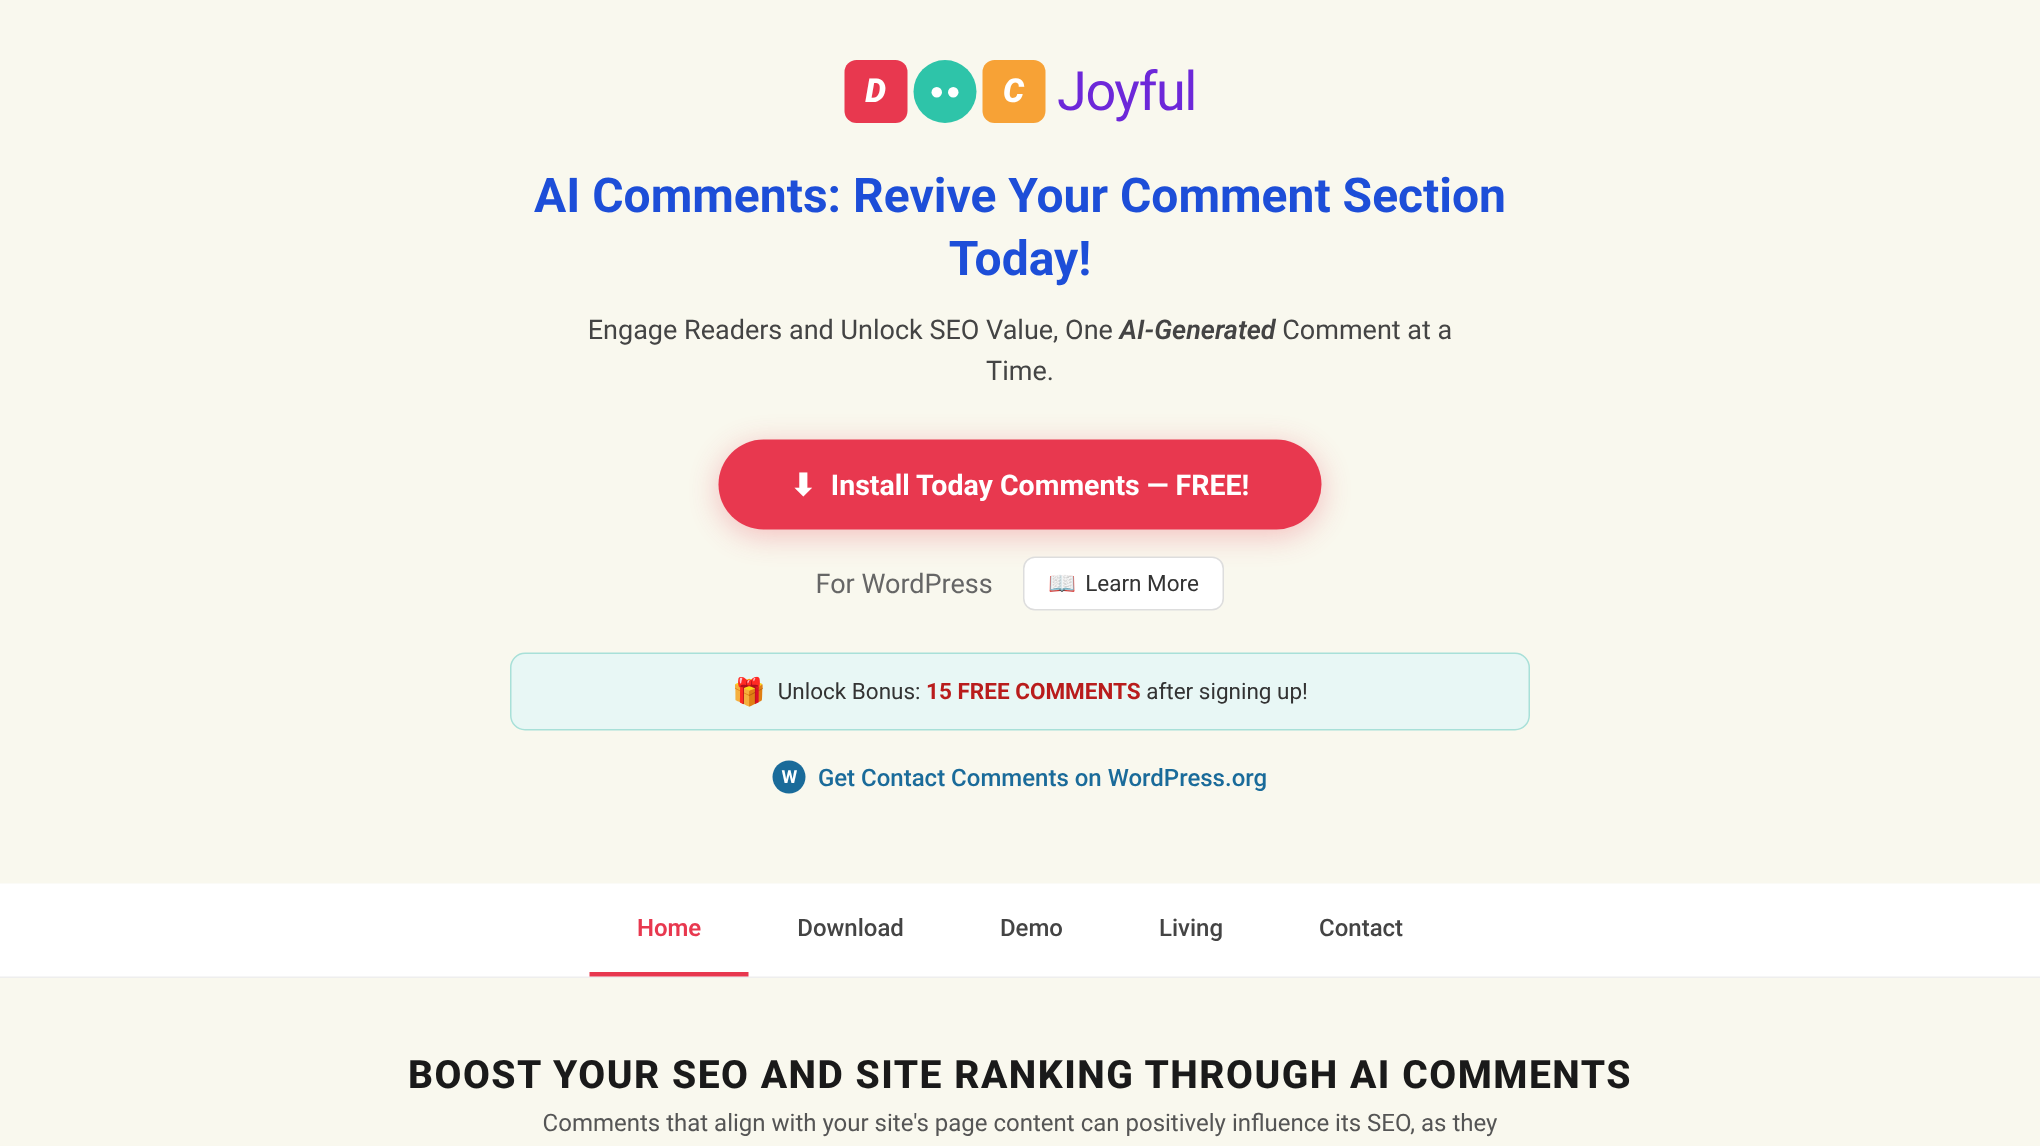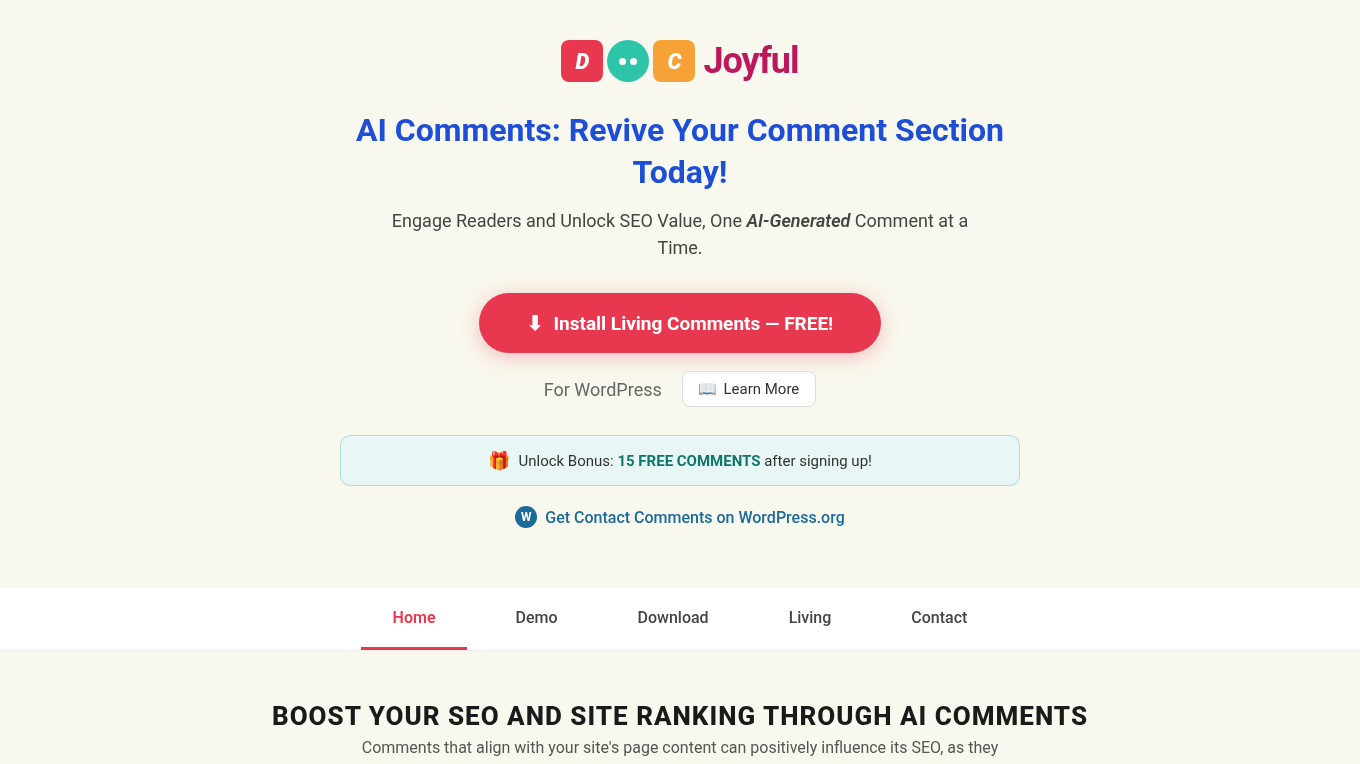--- a/index.html
+++ b/index.html
@@ -78,22 +78,22 @@
     }
 
     .brand-text {
       display: flex;
       align-items: baseline;
       gap: 4px;
     }
 
     .brand-joyful {
       font-size: 36px;
-      font-weight: 700;
-      color: #be185d;
+      font-weight: 400;
+      color: #6d28d9;
       font-style: normal;
       letter-spacing: -1px;
     }
 
     .brand-comments {
       font-size: 44px;
       font-weight: 700;
       color: #2a2a2a;
       letter-spacing: -1px;
     }
@@ -183,21 +183,21 @@
       margin-bottom: 20px;
       display: flex;
       align-items: center;
       gap: 8px;
       max-width: 680px;
       width: 100%;
       justify-content: center;
     }
 
     .bonus-highlight {
-      color: #0f766e;
+      color: #b91c1c;
       font-weight: 700;
     }
 
     .gift-icon {
       font-size: 18px;
     }
 
     .wp-link {
       display: flex;
       align-items: center;
@@ -226,21 +226,21 @@
       background: white;
       padding: 0;
       display: flex;
       justify-content: center;
       border-bottom: 1px solid #eee;
     }
 
     .nav-items {
       display: flex;
       align-items: stretch;
-      gap: 16px;
+      gap: 0;
     }
 
     .nav-item {
       padding: 20px 32px;
       font-size: 16px;
       color: #444;
       cursor: pointer;
       text-decoration: none;
       display: flex;
       align-items: center;
@@ -303,21 +303,21 @@
   </div>
 
   <h1 class="hero-headline">AI Comments: Revive Your Comment Section Today!</h1>
 
   <p class="hero-subheadline">
     <span>Engage Readers and Unlock SEO Value, One </span><em>AI-Generated</em><span> Comment at a Time.</span>
   </p>
 
   <a href="#" class="install-btn">
     <span class="download-arrow">⬇</span>
-    <span>Install Living Comments — FREE!</span>
+    <span>Install Today Comments — FREE!</span>
   </a>
 
   <div class="secondary-actions">
     <span class="for-wordpress">For WordPress</span>
     <a href="#" class="learn-more-btn">
       <span class="book-icon">📖</span>
       <span>Learn More</span>
     </a>
   </div>
 
@@ -334,24 +334,24 @@
   </a>
 
 </div>
 
 <nav class="nav-section">
   <div class="nav-items">
     <a href="#" class="nav-item active">
       <span>Home</span>
     </a>
     <a href="#" class="nav-item">
+      <span>Download</span>
+    </a>
+    <a href="#" class="nav-item">
       <span>Demo</span>
-    </a>
-    <a href="#" class="nav-item">
-      <span>Download</span>
     </a>
     <a href="#" class="nav-item">
       <span>Living</span>
     </a>
     <a href="#" class="nav-item">
       <span>Contact</span>
     </a>
   </div>
 </nav>
 

